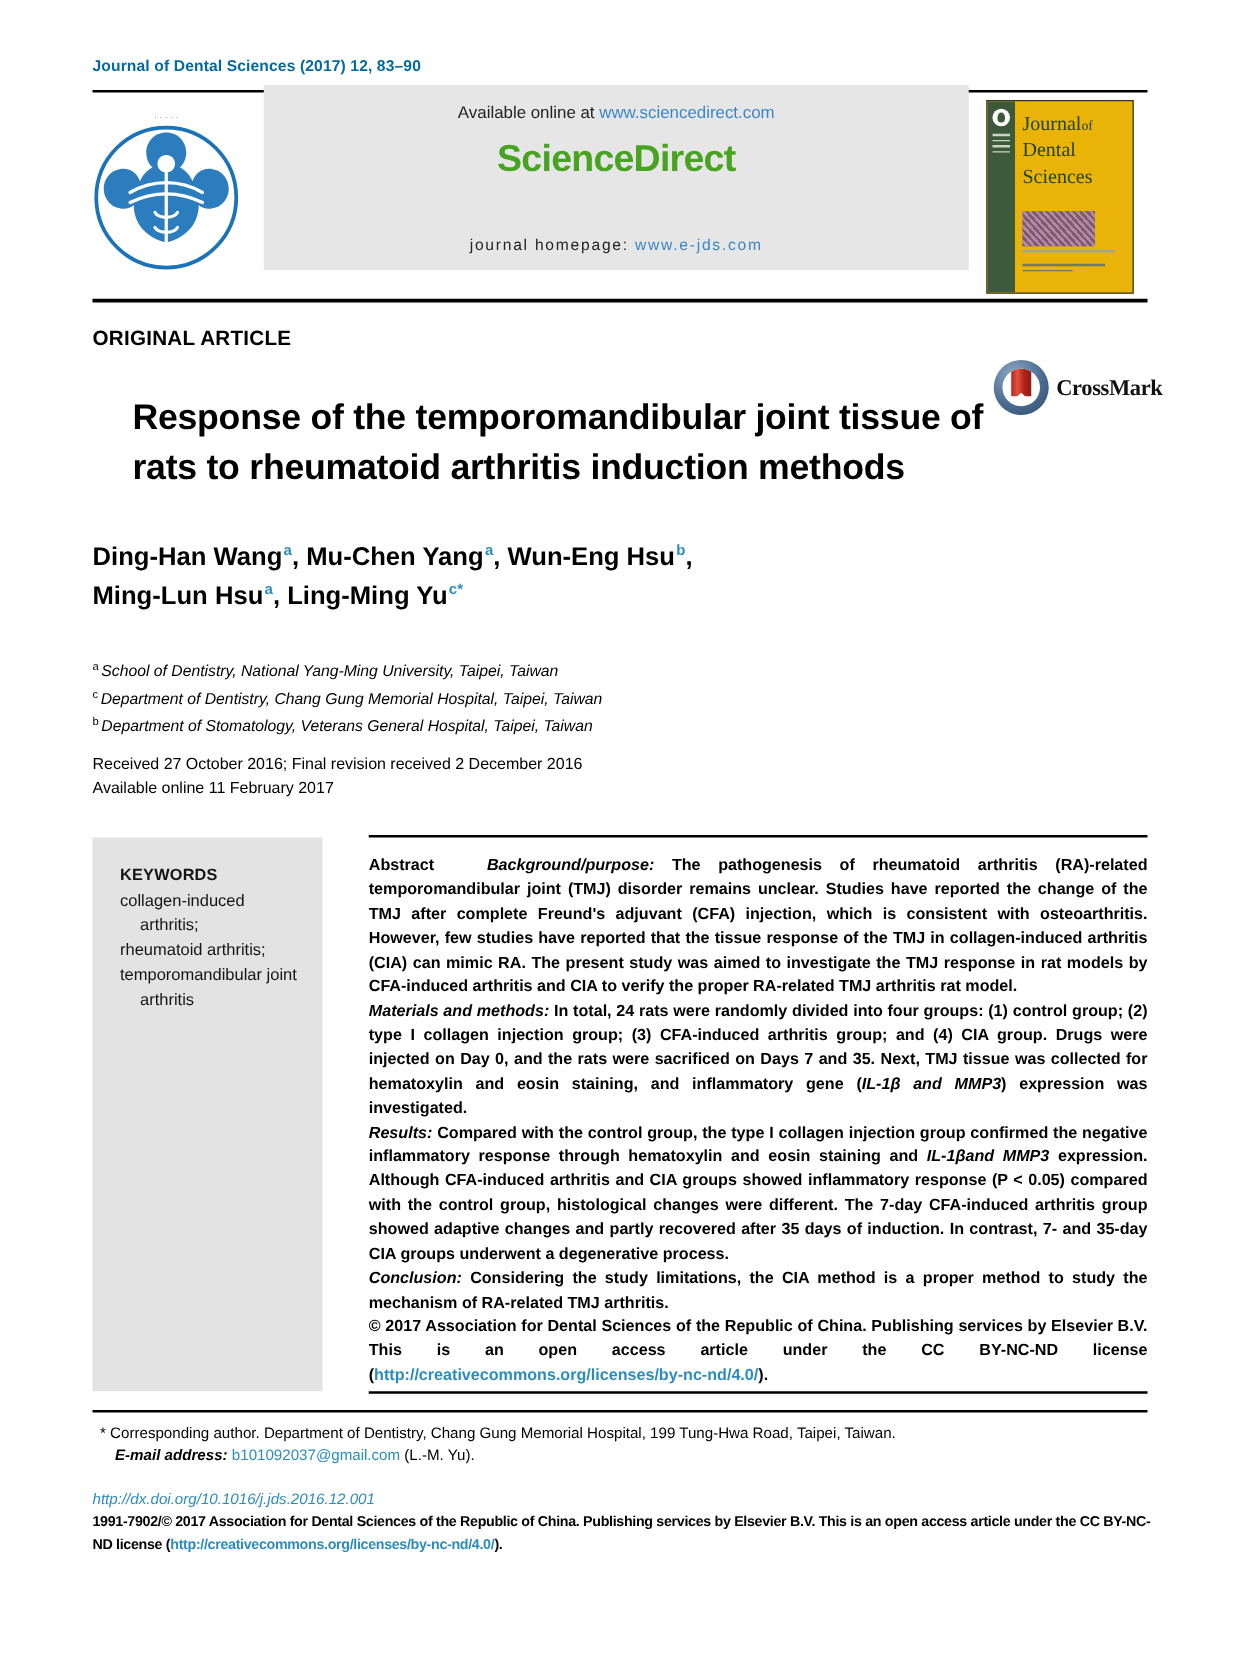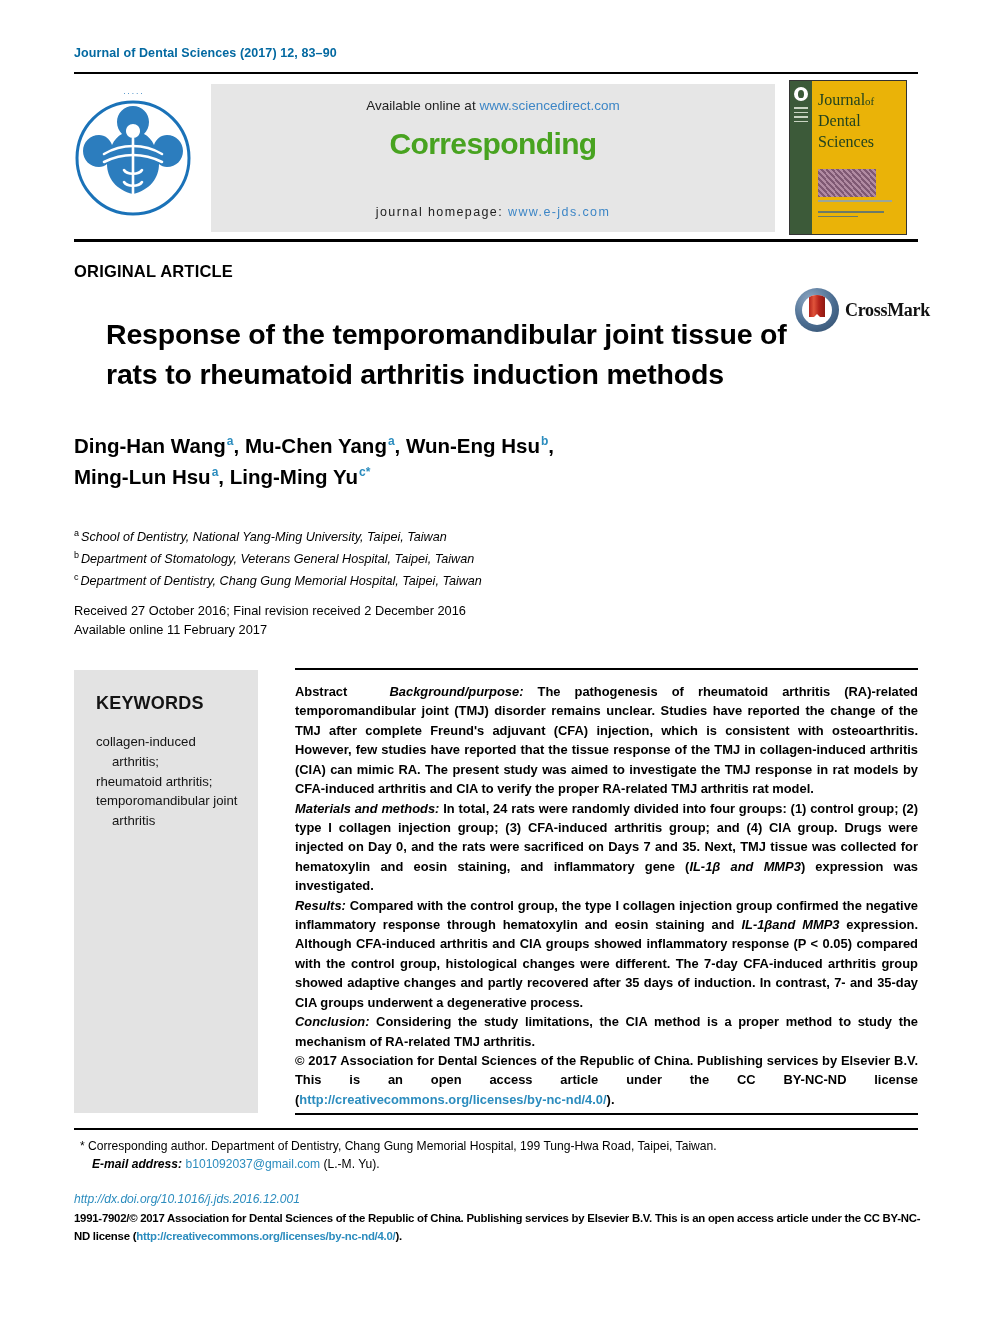--- a/index.html
+++ b/index.html
@@ -42,21 +42,21 @@
   
   .society-logo {
     position: absolute;
     left: 74px; top: 82px;
     width: 118px; height: 152px;
   }
 
   
   .sd-band {
     position: absolute;
-    left: 211px; top: 84px;
+    left: 211px; top: 68px;
     width: 564px; height: 148px;
     background: #e6e6e6;
     text-align: center;
   }
   .sd-avail {
     margin-top: 14px;
     font-size: 13.5px;
     color: #222;
   }
   .sd-avail .url { color: #3d86c6; }
@@ -275,23 +275,23 @@
   .kw-inner {
     position: absolute;
     left: 22px; top: 20px;
     width: 150px;
     font-size: 13.2px;
     line-height: 1.50;
     color: #141414;
   }
   .kw-title {
     font-weight: bold;
-    font-size: 18px;
+    font-size: 13px;
     letter-spacing: 0.2px;
-    margin-bottom: 15px;
+    margin-bottom: 1px;
   }
   .kw-item {
     padding-left: 16px;
     text-indent: -16px;
   }
 
   .abs-rule-top {
     position: absolute;
     left: 295px; top: 668px;
     width: 623px; height: 2px;
@@ -395,21 +395,21 @@
       <g fill="#1a72b8" font-size="7" font-family="Liberation Sans, sans-serif">
         <text x="59" y="14" text-anchor="middle">· · · · ·</text>
       </g>
     </svg>
   </div>
 
   <div class="sd-band">
     <div class="sd-avail">
       <span>Available online at </span><span class="url">www.sciencedirect.com</span>
     </div>
-    <div class="sd-logo">Corresponding</div>
+    <div class="sd-logo">ScienceDirect</div>
     <div class="sd-home">
       <span>journal homepage: </span><span class="url">www.e-jds.com</span>
     </div>
   </div>
 
   <div class="cover">
     <div class="cover-spine">
       <div class="cover-spine-badge"></div>
       <div class="cover-spine-lines">
         <i></i>
@@ -445,22 +445,22 @@
     </div>
     <div class="cm-text">CrossMark</div>
   </div>
 
   <div class="authors">
     <span>Ding-Han Wang</span><sup>a</sup><span>, </span><span>Mu-Chen Yang</span><sup>a</sup><span>, </span><span>Wun-Eng Hsu</span><sup>b</sup><span>,</span><br><span>Ming-Lun Hsu</span><sup>a</sup><span>, </span><span>Ling-Ming Yu</span><sup>c*</sup>
   </div>
 
   <div class="affils">
     <div><sup>a</sup><span>School of Dentistry, National Yang-Ming University, Taipei, Taiwan</span></div>
+    <div><sup>c</sup><span>Department of Dentistry, Chang Gung Memorial Hospital, Taipei, Taiwan</span></div>
     <div><sup>b</sup><span>Department of Stomatology, Veterans General Hospital, Taipei, Taiwan</span></div>
-    <div><sup>c</sup><span>Department of Dentistry, Chang Gung Memorial Hospital, Taipei, Taiwan</span></div>
   </div>
 
   <div class="dates">
     <div>Received 27 October 2016; Final revision received 2 December 2016</div>
     <div>Available online 11 February 2017</div>
   </div>
 
   <div class="kw-box">
     <div class="kw-inner">
       <div class="kw-title">KEYWORDS</div>

